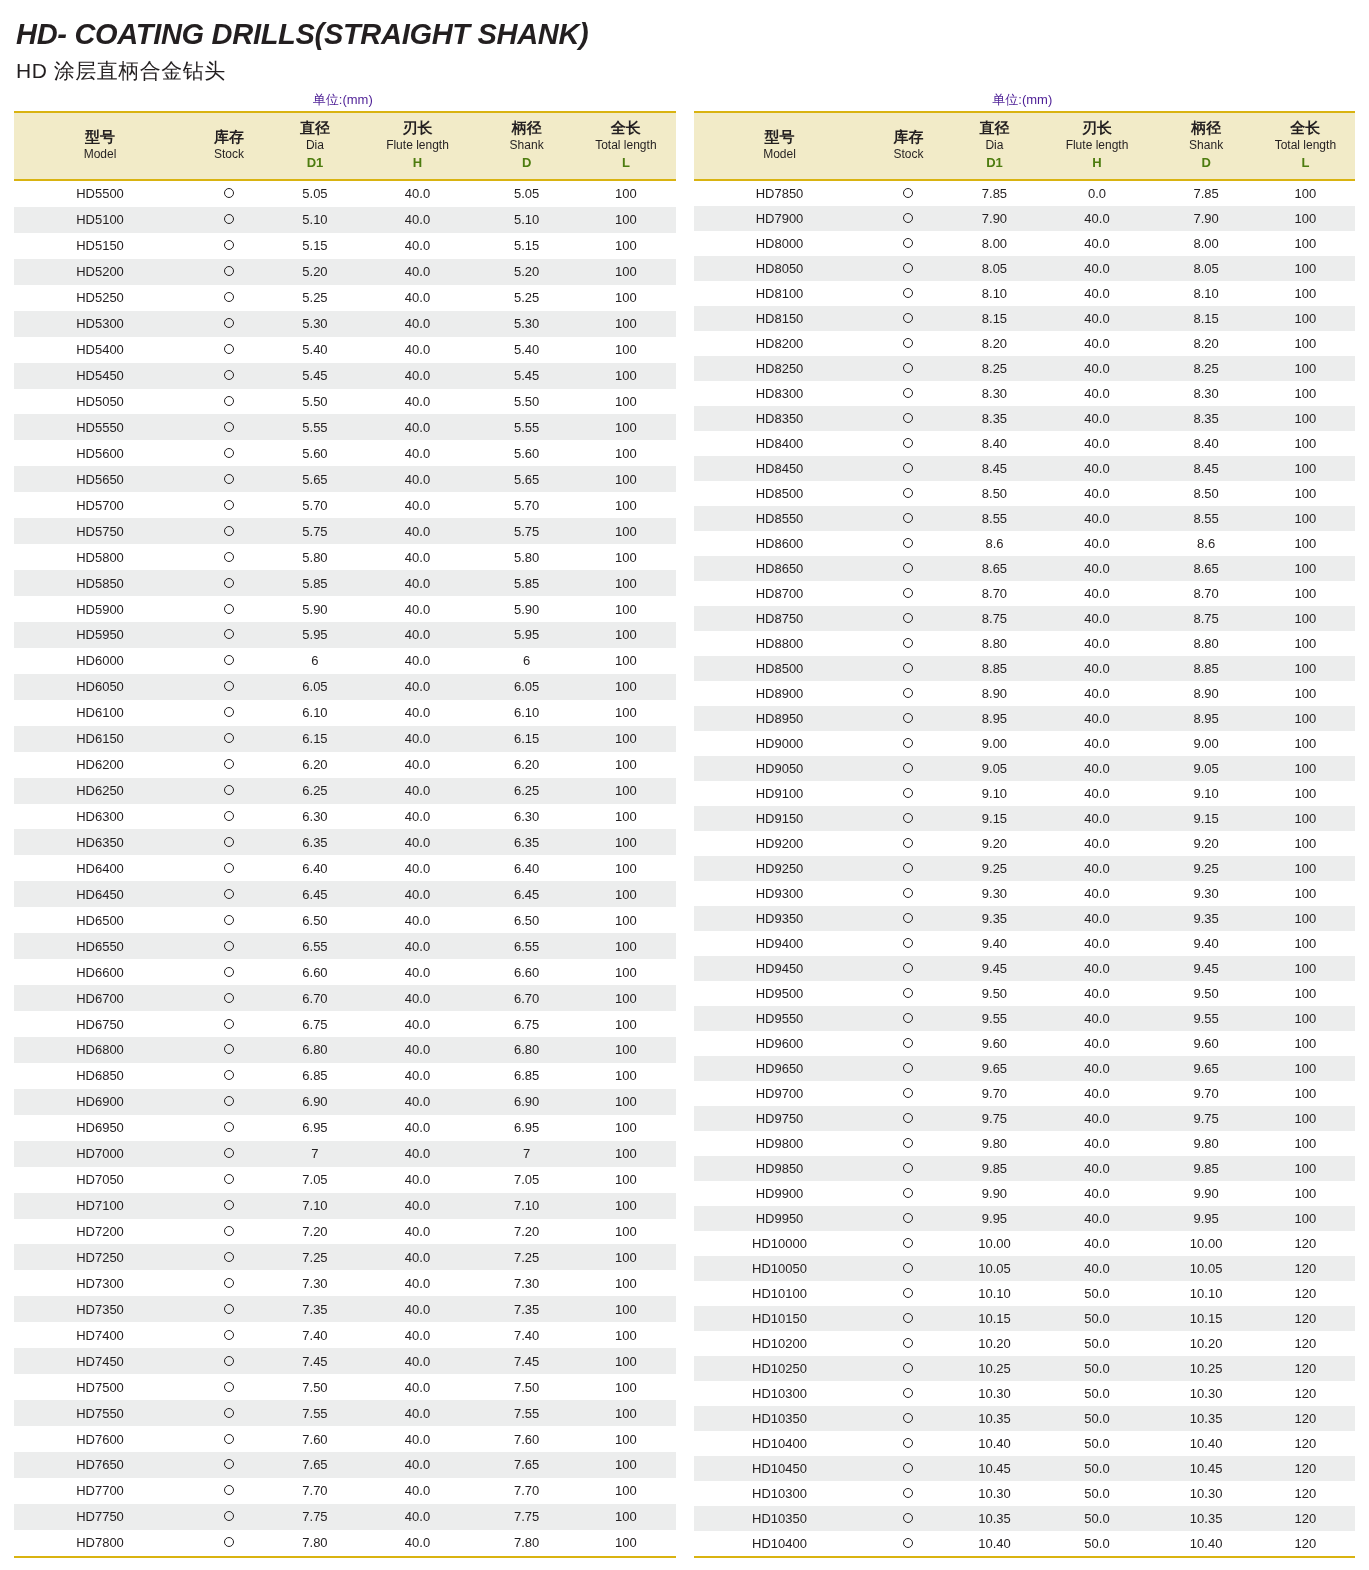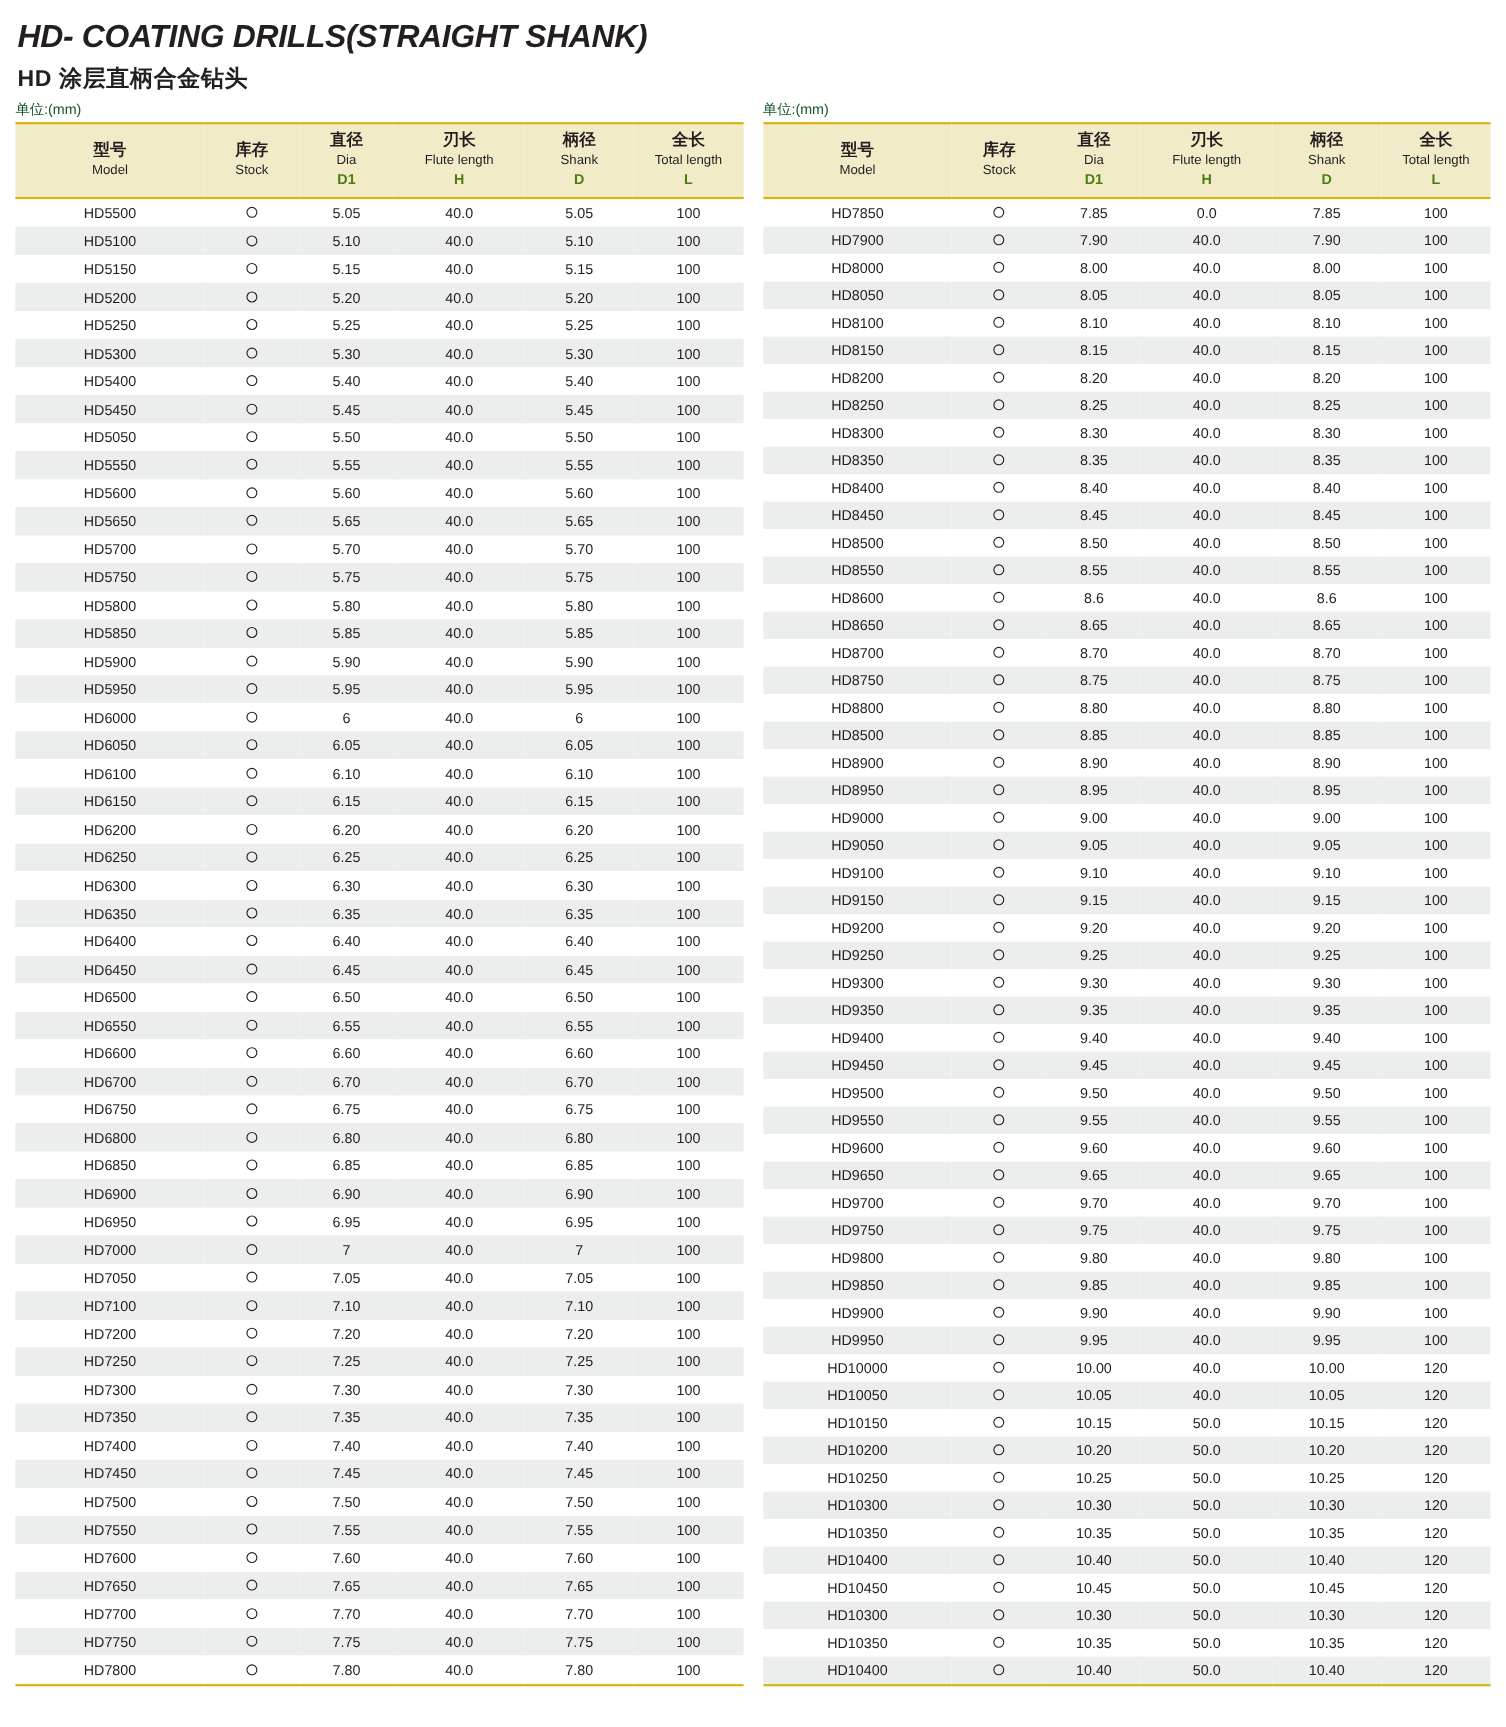--- a/index.html
+++ b/index.html
@@ -23,35 +23,35 @@
   h1.title-en {
     font-size: 29px;
     font-weight: bold;
     color: #231f20;
     margin: 4px 0 6px 2px;
     letter-spacing: -0.3px;
     font-style: italic;
   }
   h2.title-cn {
     font-size: 21px;
-    font-weight: bold;
+    font-weight: normal;
     color: #231f20;
     margin: 0 0 4px 2px;
     letter-spacing: 0.5px;
   }
   .unit-row {
     display: flex;
     gap: 18px;
     margin-top: 6px;
   }
   .unit-cell {
     width: 668px;
-    text-align: left;
+    text-align: center;
     font-size: 13px;
-    color: #14532d;
+    color: #4c1d95;
     padding-right: 4px;
     box-sizing: border-box;
   }
   .tables {
     display: flex;
     gap: 18px;
     margin-top: 2px;
   }
   table.spec {
     width: 668px;
@@ -989,20 +989,28 @@
           </tr>
           <tr>
             <td>HD10050</td>
             <td><span class="circ"></span></td>
             <td>10.05</td>
             <td>40.0</td>
             <td>10.05</td>
             <td>120</td>
           </tr>
           <tr>
+            <td>HD10100</td>
+            <td><span class="circ"></span></td>
+            <td>10.10</td>
+            <td>50.0</td>
+            <td>10.10</td>
+            <td>120</td>
+          </tr>
+          <tr>
             <td>HD10150</td>
             <td><span class="circ"></span></td>
             <td>10.15</td>
             <td>50.0</td>
             <td>10.15</td>
             <td>120</td>
           </tr>
           <tr>
             <td>HD10200</td>
             <td><span class="circ"></span></td>

